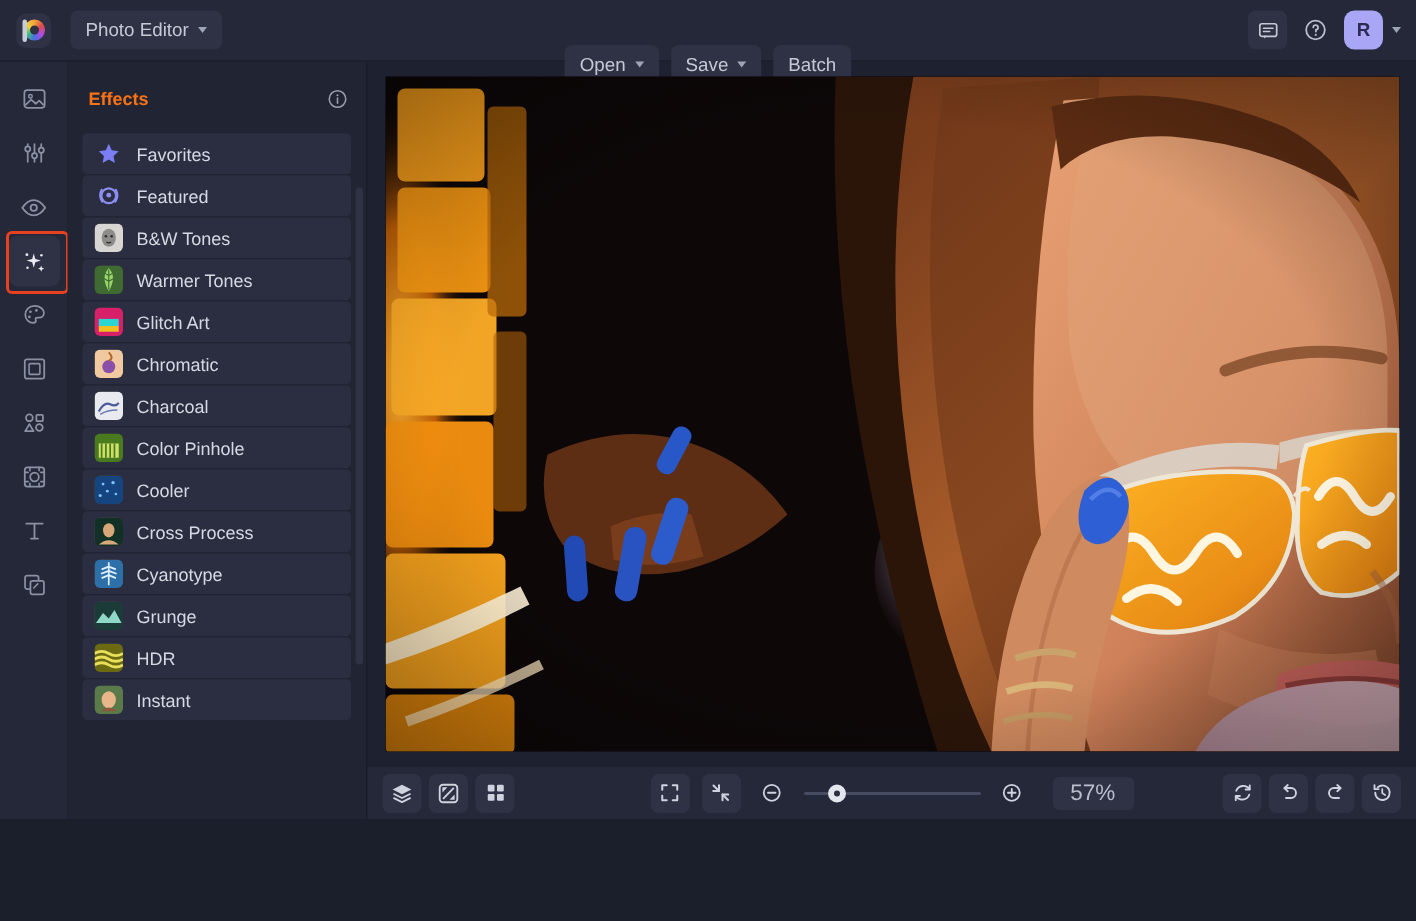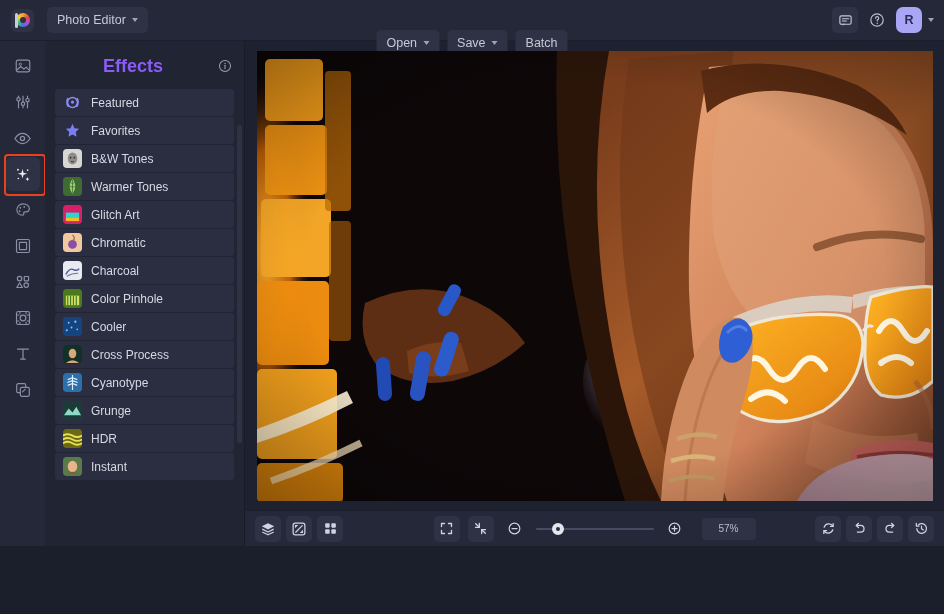--- a/index.html
+++ b/index.html
@@ -104,21 +104,21 @@
     width: 200px; min-width: 200px; background: #20233250;
     background: #21243300; background-color: #212433;
     display: flex; flex-direction: column;
     border-right: 1px solid #191c28;
     position: relative;
   }
   .panel-head {
     height: 34px; display: flex; align-items: center;
     padding: 0 12px 0 14px; margin-top: 8px;
   }
-  .panel-title { font-size: 18px; color: #8b5cf6; font-weight: bold; margin-left: 44px; }
+  .panel-title { font-size: 12px; color: #f97316; font-weight: bold; }
   .info-ic { margin-left: auto; cursor: pointer; }
 
   .list-wrap {
     flex: 1; overflow: hidden; position: relative;
     padding: 6px 10px 0 10px;
   }
   .list { display: flex; flex-direction: column; gap: 1px; }
   .list-item {
     height: 27px; display: flex; align-items: center; gap: 9px;
     background: #2a2e40; border-radius: 3px;
@@ -174,21 +174,21 @@
     position: absolute; left: 16px; top: -5px;
     width: 12px; height: 12px; border-radius: 50%;
     background: #e4e6ee; border: 2px solid #e4e6ee; cursor: grab;
   }
   .slider-knob::after {
     content: ""; position: absolute; left: 2px; top: 2px;
     width: 4px; height: 4px; border-radius: 50%; background: #2a2e40;
   }
   .zoom-val {
     width: 54px; height: 22px; border-radius: 4px; background: #2e3244;
-    color: #b9bdcc; font-size: 10px;
+    color: #b9bdcc; font-size: 15px;
     display: flex; align-items: center; justify-content: center;
     margin-left: 6px; cursor: pointer;
   }
   svg { display: block; }
 </style>
 </head>
 <body>
 
 <div class="app">
 
@@ -338,34 +338,34 @@
             <path d="M8 7.2v4" stroke="#9aa0b2" stroke-width="1.2" stroke-linecap="round"></path>
           </svg>
         </span>
       </div>
 
       <div class="list-wrap">
         <div class="list" id="effects-list">
             <div class="list-item">
               <span class="thumb thumb-ic" style="background: transparent;">
                 <svg width="19" height="19" viewBox="0 0 20 20">
+                  <path d="M10 3 L12.1 7.6 L17 8.2 L13.4 11.6 L14.3 16.5 L10 14.1 L5.7 16.5 L6.6 11.6 L3 8.2 L7.9 7.6 Z" fill="#7b7df2"></path>
+                </svg>
+              </span>
+              <span class="li-label">Favorites</span>
+            </div>
+            <div class="list-item">
+              <span class="thumb thumb-ic" style="background: transparent;">
+                <svg width="19" height="19" viewBox="0 0 20 20">
                   <circle cx="10" cy="10" r="5.2" fill="none" stroke="#8b8df0" stroke-width="1.6"></circle>
                   <path d="M5 6 Q3 10 5.4 14M15 6 Q17 10 14.6 14" stroke="#8b8df0" stroke-width="1.7" fill="none" stroke-linecap="round"></path>
                   <circle cx="10" cy="9.6" r="1.7" fill="#8b8df0"></circle>
                 </svg>
               </span>
               <span class="li-label">Featured</span>
-            </div>
-            <div class="list-item">
-              <span class="thumb thumb-ic" style="background: transparent;">
-                <svg width="19" height="19" viewBox="0 0 20 20">
-                  <path d="M10 3 L12.1 7.6 L17 8.2 L13.4 11.6 L14.3 16.5 L10 14.1 L5.7 16.5 L6.6 11.6 L3 8.2 L7.9 7.6 Z" fill="#7b7df2"></path>
-                </svg>
-              </span>
-              <span class="li-label">Favorites</span>
             </div>
             <div class="list-item">
               <span class="thumb thumb-ic">
                 <svg width="19" height="19" viewBox="0 0 20 20">
                   <rect width="20" height="20" fill="#d8d6d2"></rect>
                   <ellipse cx="10" cy="10" rx="5" ry="6.4" fill="#8e8c88"></ellipse>
                   <circle cx="8" cy="9" r="0.9" fill="#2b2b2b"></circle>
                   <circle cx="12" cy="9" r="0.9" fill="#2b2b2b"></circle>
                   <path d="M8.4 13 q1.6 1.2 3.2 0" stroke="#2b2b2b" stroke-width="0.9" fill="none"></path>
                 </svg>

